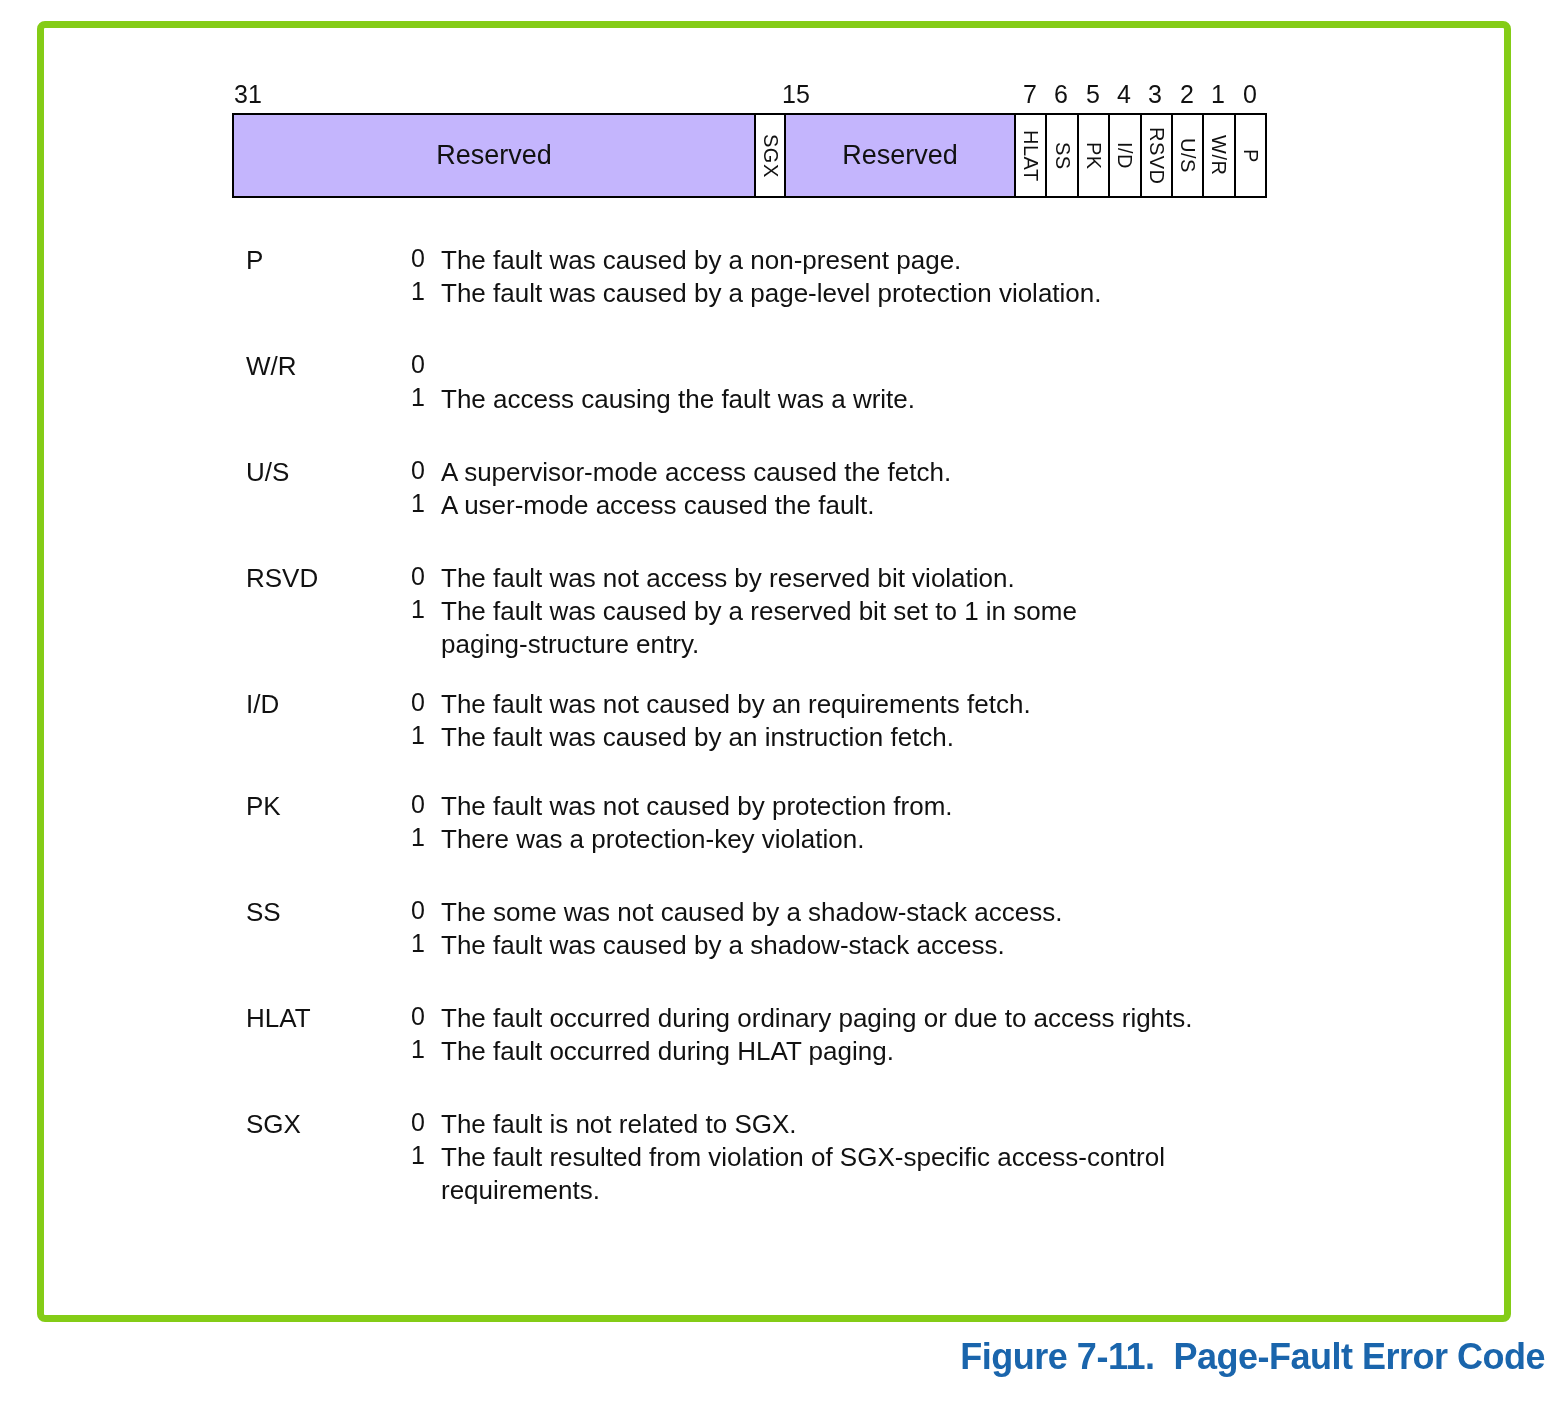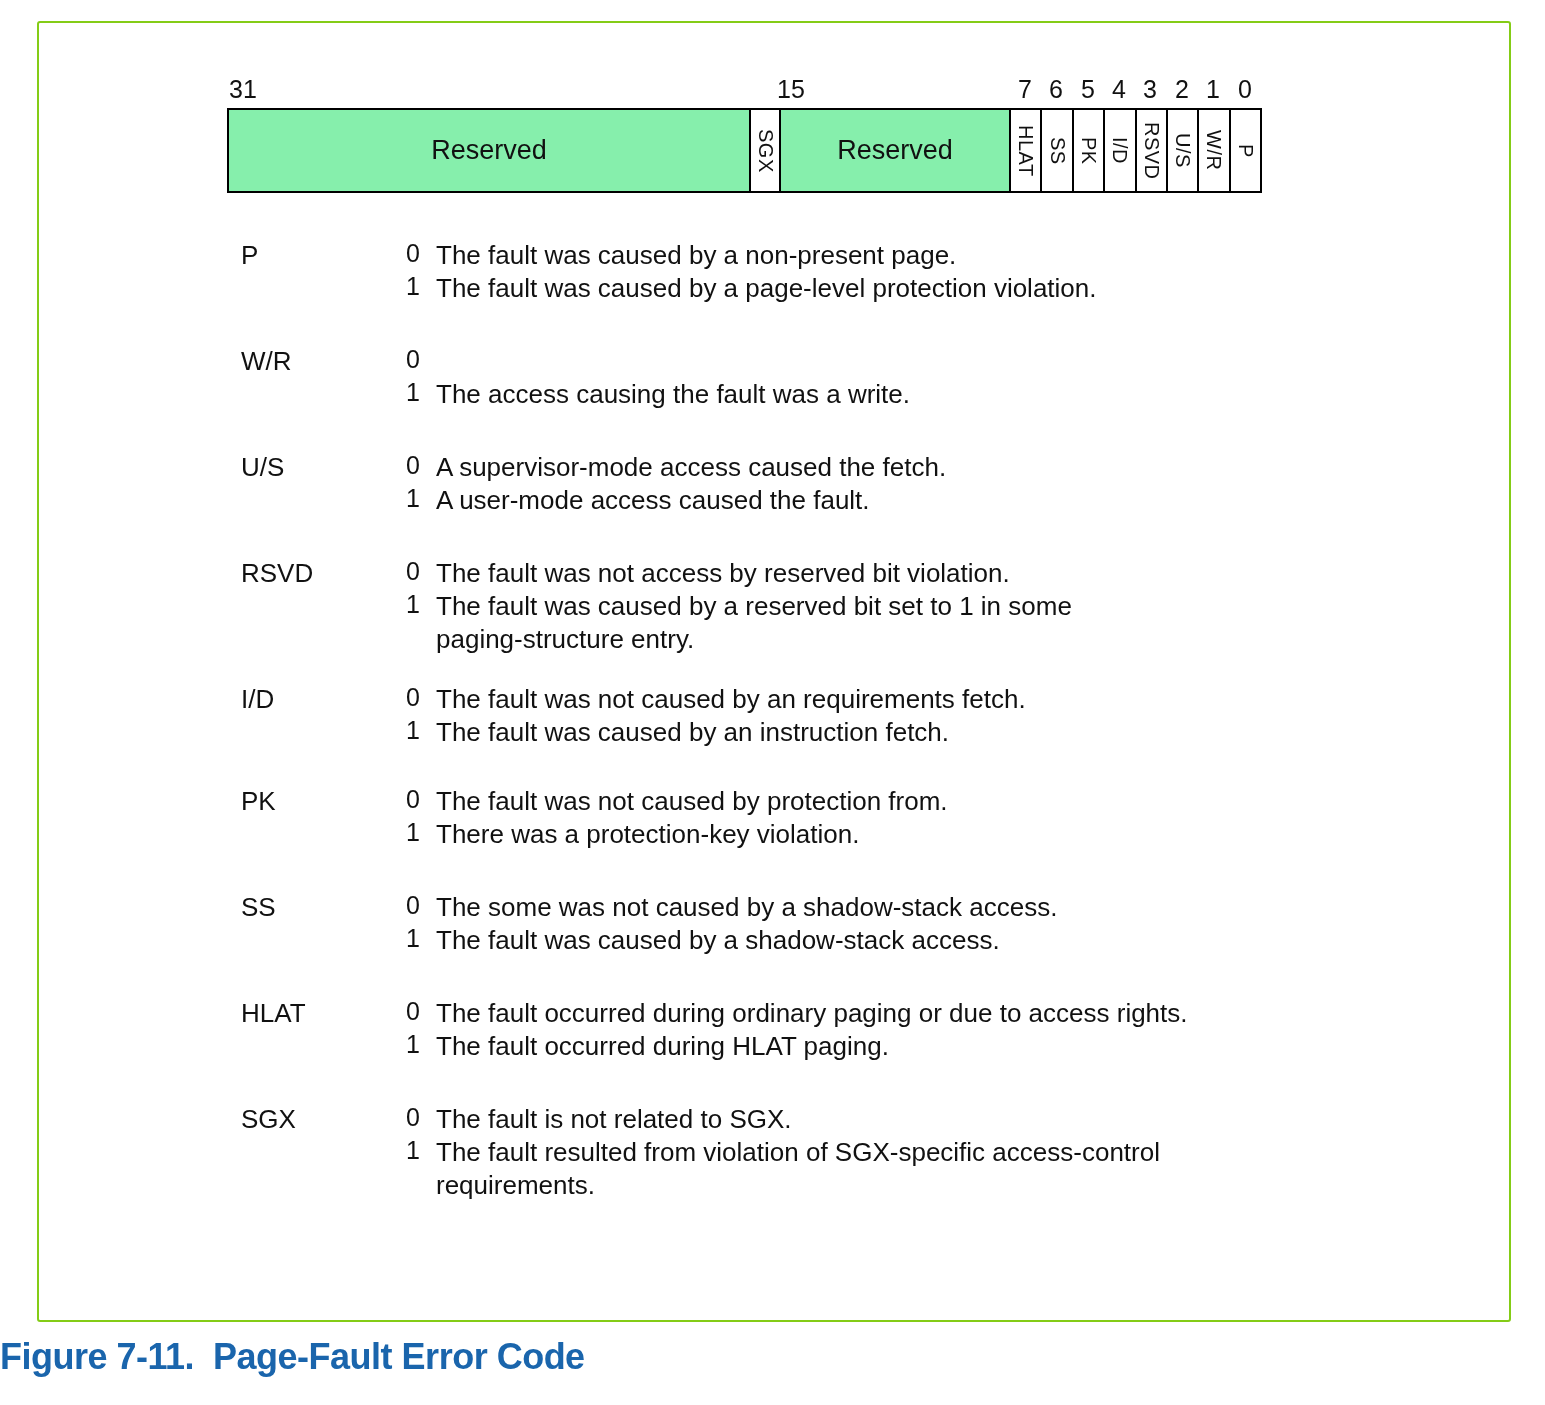--- a/index.html
+++ b/index.html
@@ -11,22 +11,22 @@
     font-family: "Liberation Sans", sans-serif;
     color: #111111;
     position: relative;
   }
   .frame {
     position: absolute;
     left: 37px;
     top: 21px;
     width: 1474px;
     height: 1301px;
-    border: 2px solid #84cc16;
-    border-radius: 3px;
+    border: 7px solid #84cc16;
+    border-radius: 8px;
     box-sizing: border-box;
     background: #ffffff;
   }
   
   .bitfield {
     position: absolute;
     left: 188px;
     top: 51px;
     width: 1035px;
   }
@@ -61,21 +61,21 @@
   }
   .cell {
     border-left: 2px solid #000000;
     display: flex;
     align-items: center;
     justify-content: center;
     box-sizing: border-box;
     overflow: hidden;
   }
   .cell:first-child { border-left: none; }
-  .cell.gray  { background: #86efac; }
+  .cell.gray  { background: #c4b5fd; }
   .cell.white { background: #ffffff; }
   .cell.wide-1 { width: 520px; flex: none; }
   .cell.sgx-w  { width: 30px;  flex: none; }
   .cell.wide-2 { width: 230px; flex: none; }
   .cell.bit    { flex: 1 1 0; }
   .cell .h-label {
     font-size: 27px;
     color: #111111;
   }
   .cell .v-label {
@@ -125,21 +125,21 @@
   .desc {
     white-space: nowrap;
   }
 
   
   .caption {
     position: absolute;
     left: 0;
     top: 1336px;
     width: 1545px;
-    text-align: left;
+    text-align: right;
     font-size: 36px;
     font-weight: 700;
     letter-spacing: -0.5px;
     color: #1a65ac;
     white-space: pre;
   }
 </style>
 </head>
 <body>
 

